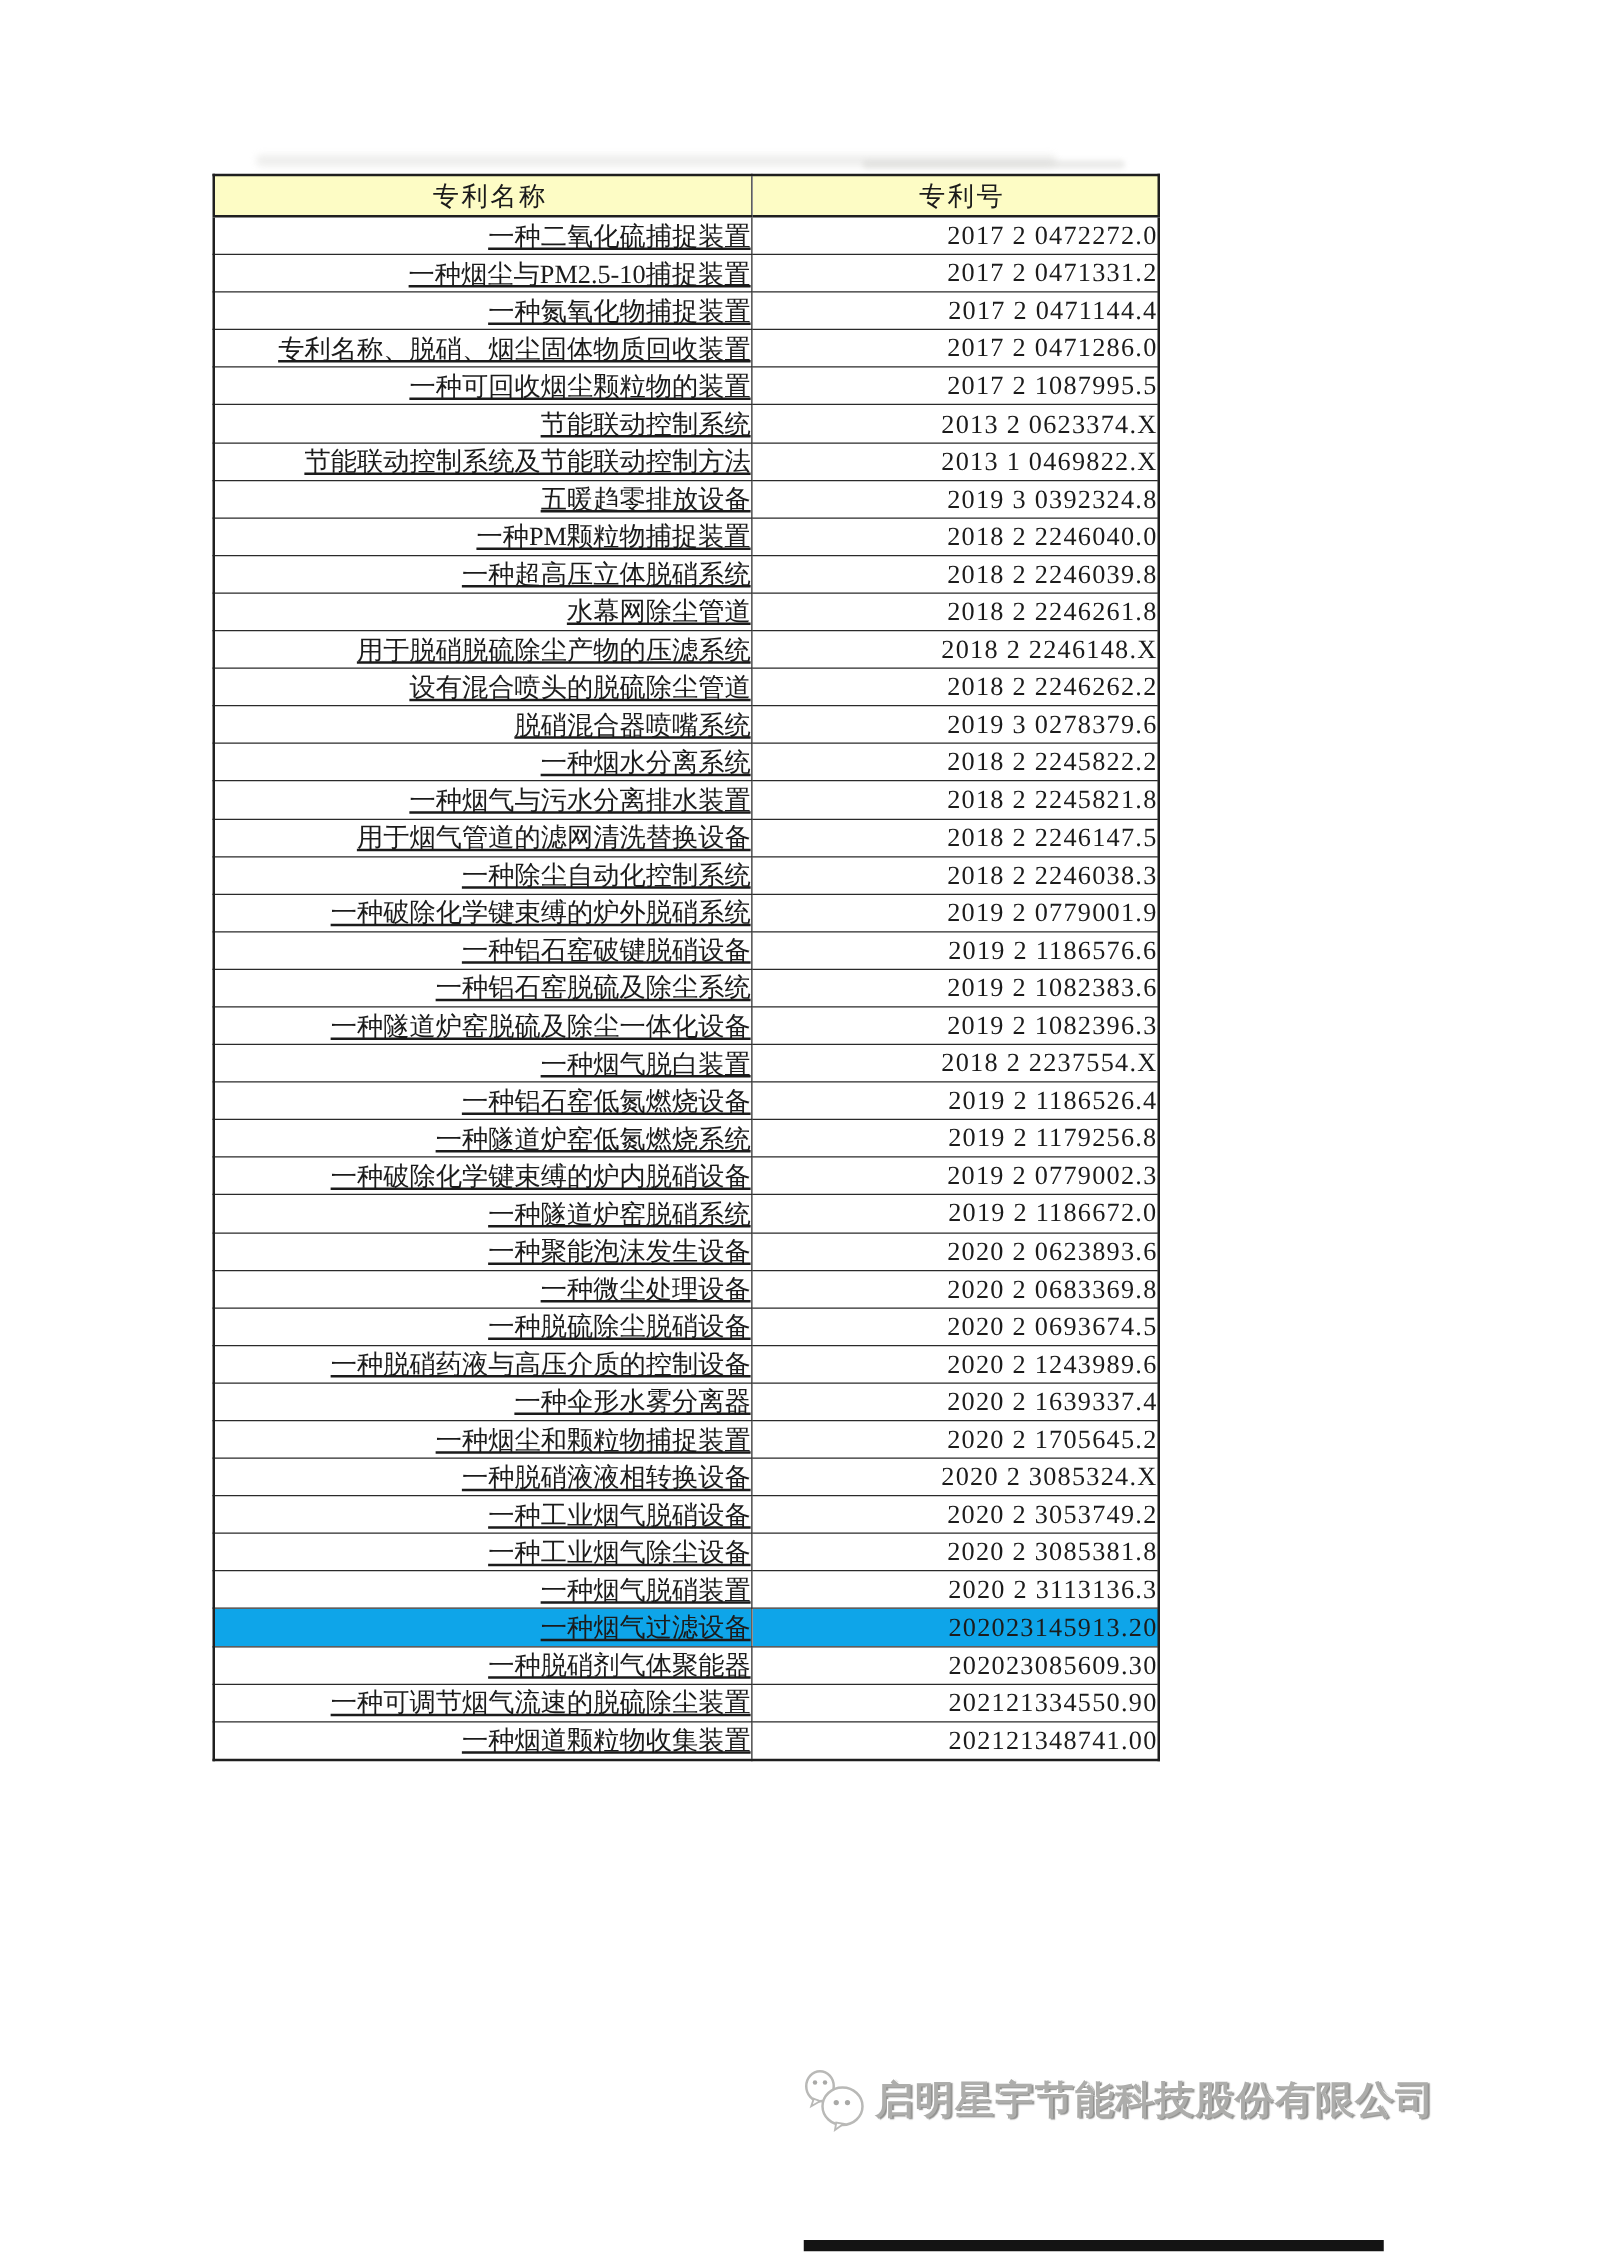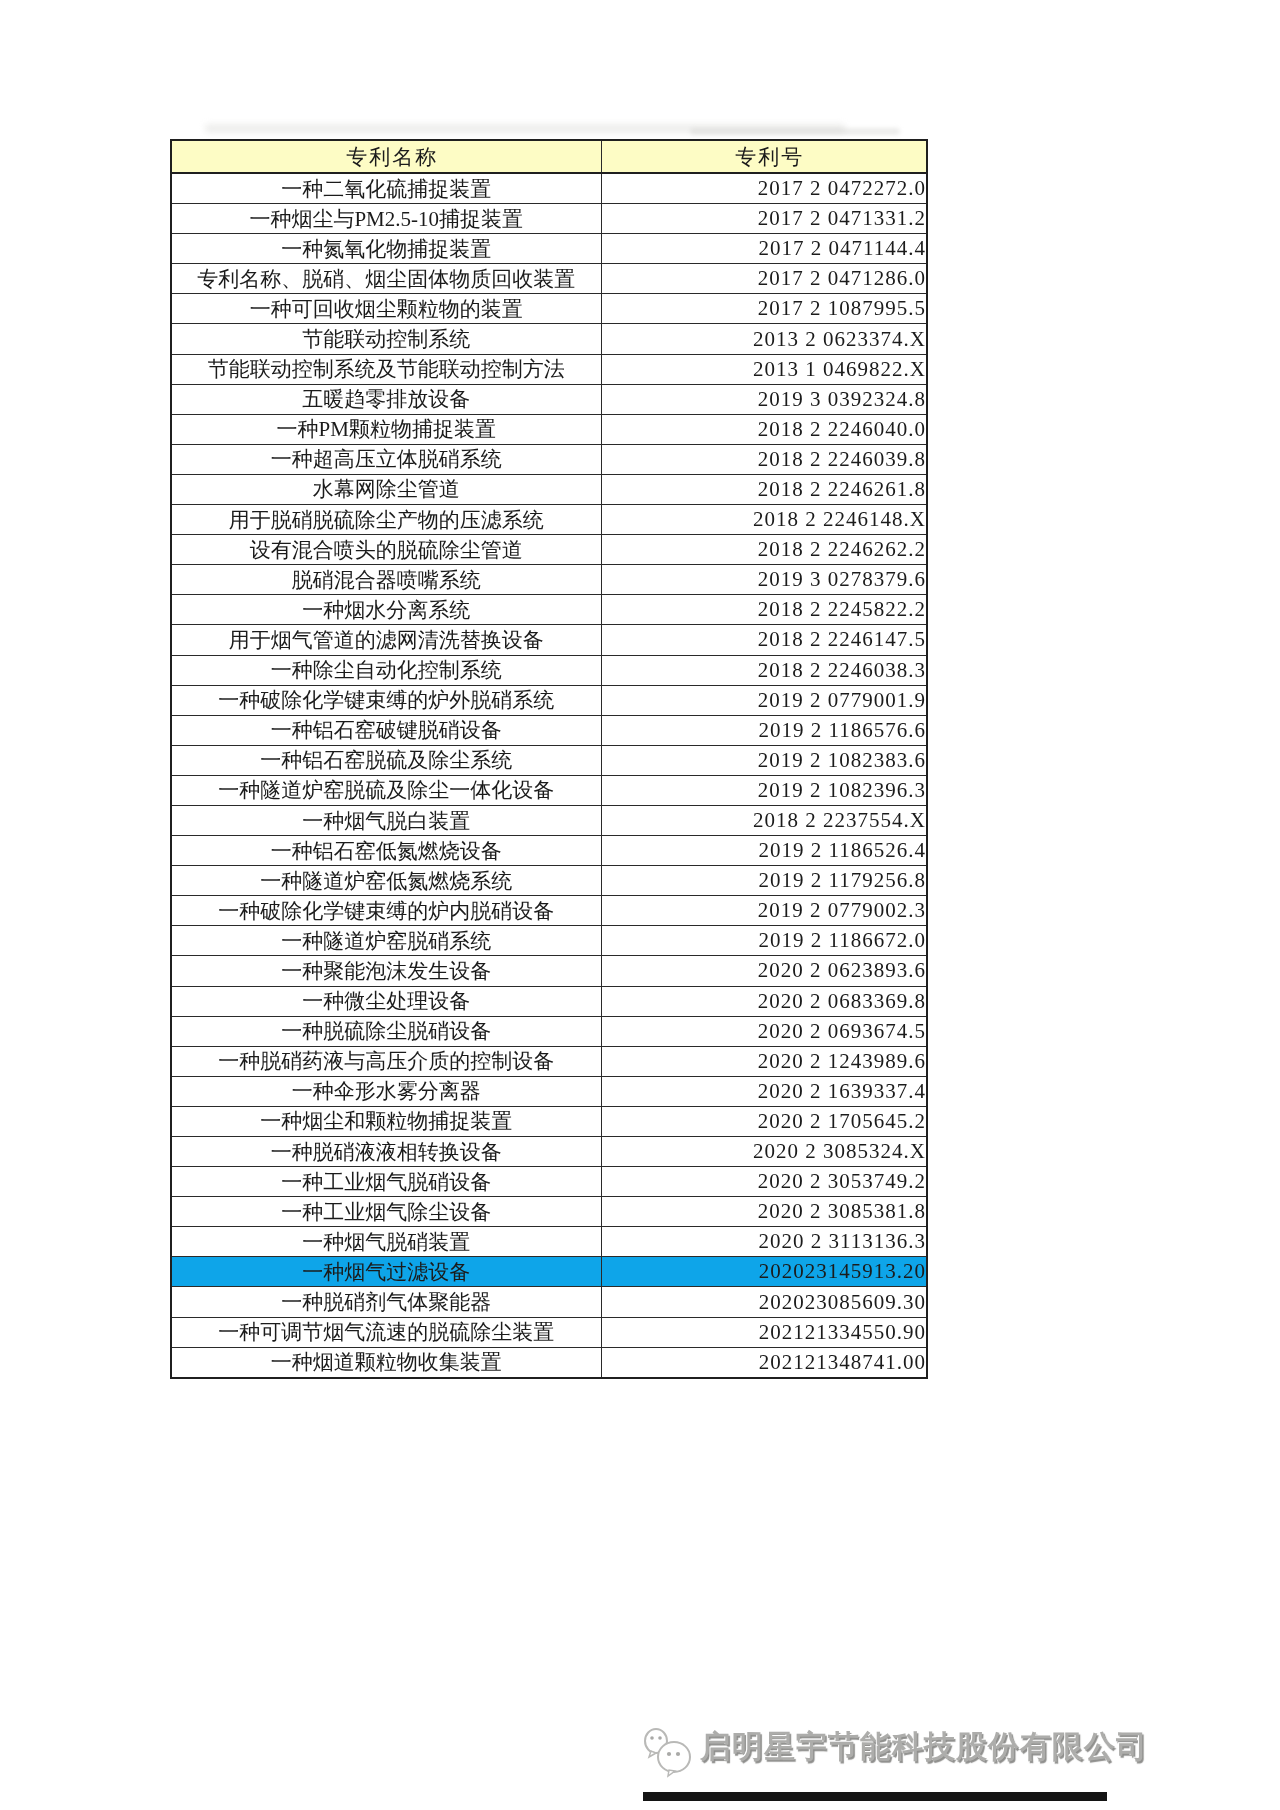--- a/index.html
+++ b/index.html
@@ -47,34 +47,35 @@
     text-align:center;
     letter-spacing:2px;
     border-bottom:2px solid #1f1f1f;
     padding-left:12px;
   }
   table.patents td{
     height:29.1px;
     font-size:21px;
   }
   td.name-cell{
-    text-align:center;
+    text-align:right;
     padding-left:6px;
+    text-decoration:underline;
   }
   td.num-cell{
     text-align:right;
     letter-spacing:1px;
     font-size:20.5px;
   }
   tr.hl td{background:#0ea5e9;}
 
   
   .footer{
-    position:absolute;left:642px;top:1726px;height:56px;
-    display:flex;align-items:flex-start;
+    position:absolute;left:642px;top:1652px;height:56px;
+    display:flex;align-items:center;
   }
   .logo{
     width:54px;height:52px;flex:0 0 auto;margin-right:4px;
   }
   .company{
     font-size:31px;
     font-weight:bold;
     letter-spacing:1px;
     color:#adadab;
     text-shadow:-1px -1px 0 #ffffff, 1.5px 1.5px 1px #8f8f8d;
@@ -158,20 +159,24 @@
       <td class="name-cell">设有混合喷头的脱硫除尘管道</td>
       <td class="num-cell">2018 2 2246262.2</td>
     </tr>
         <tr>
       <td class="name-cell">脱硝混合器喷嘴系统</td>
       <td class="num-cell">2019 3 0278379.6</td>
     </tr>
         <tr>
       <td class="name-cell">一种烟水分离系统</td>
       <td class="num-cell">2018 2 2245822.2</td>
+    </tr>
+        <tr>
+      <td class="name-cell">一种烟气与污水分离排水装置</td>
+      <td class="num-cell">2018 2 2245821.8</td>
     </tr>
         <tr>
       <td class="name-cell">用于烟气管道的滤网清洗替换设备</td>
       <td class="num-cell">2018 2 2246147.5</td>
     </tr>
         <tr>
       <td class="name-cell">一种除尘自动化控制系统</td>
       <td class="num-cell">2018 2 2246038.3</td>
     </tr>
         <tr>

